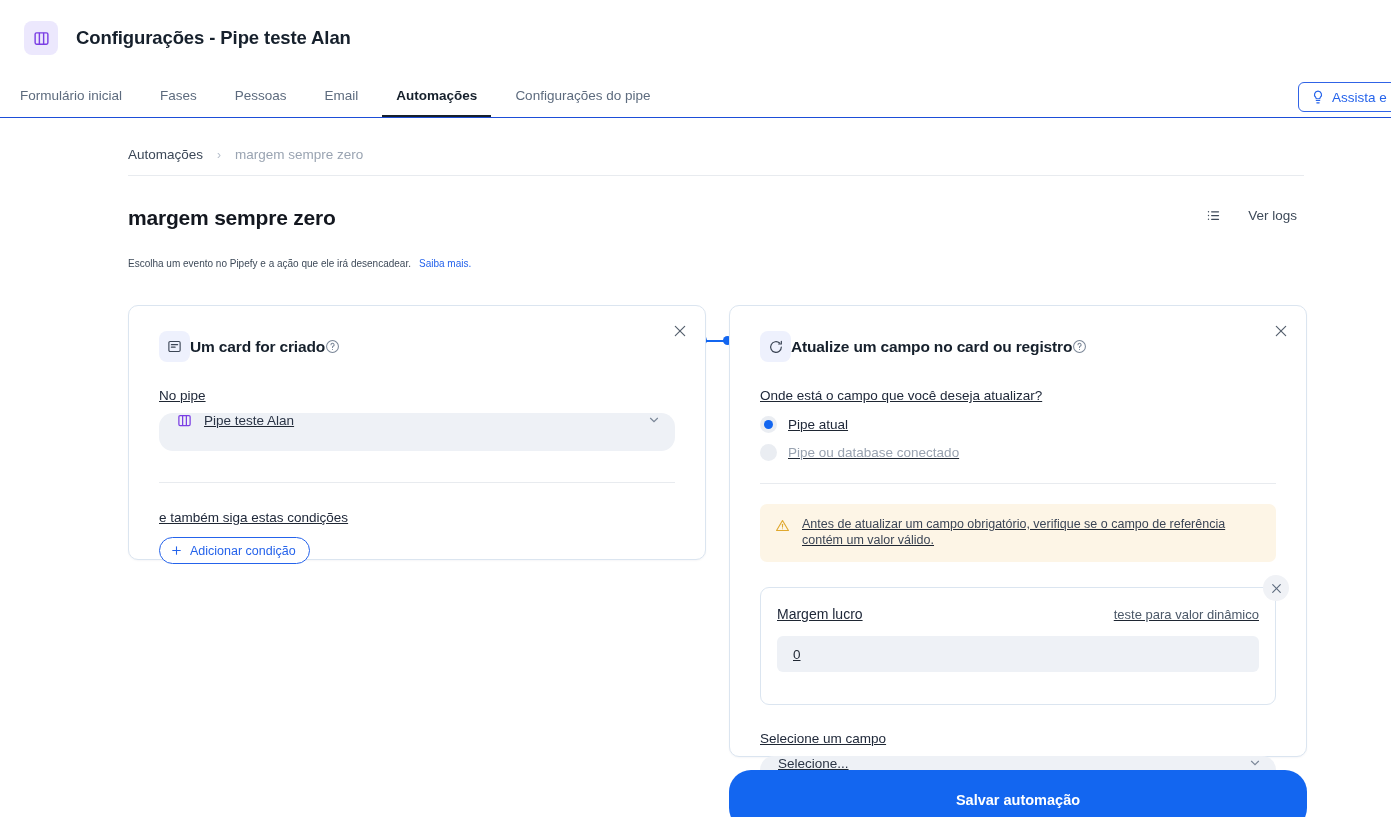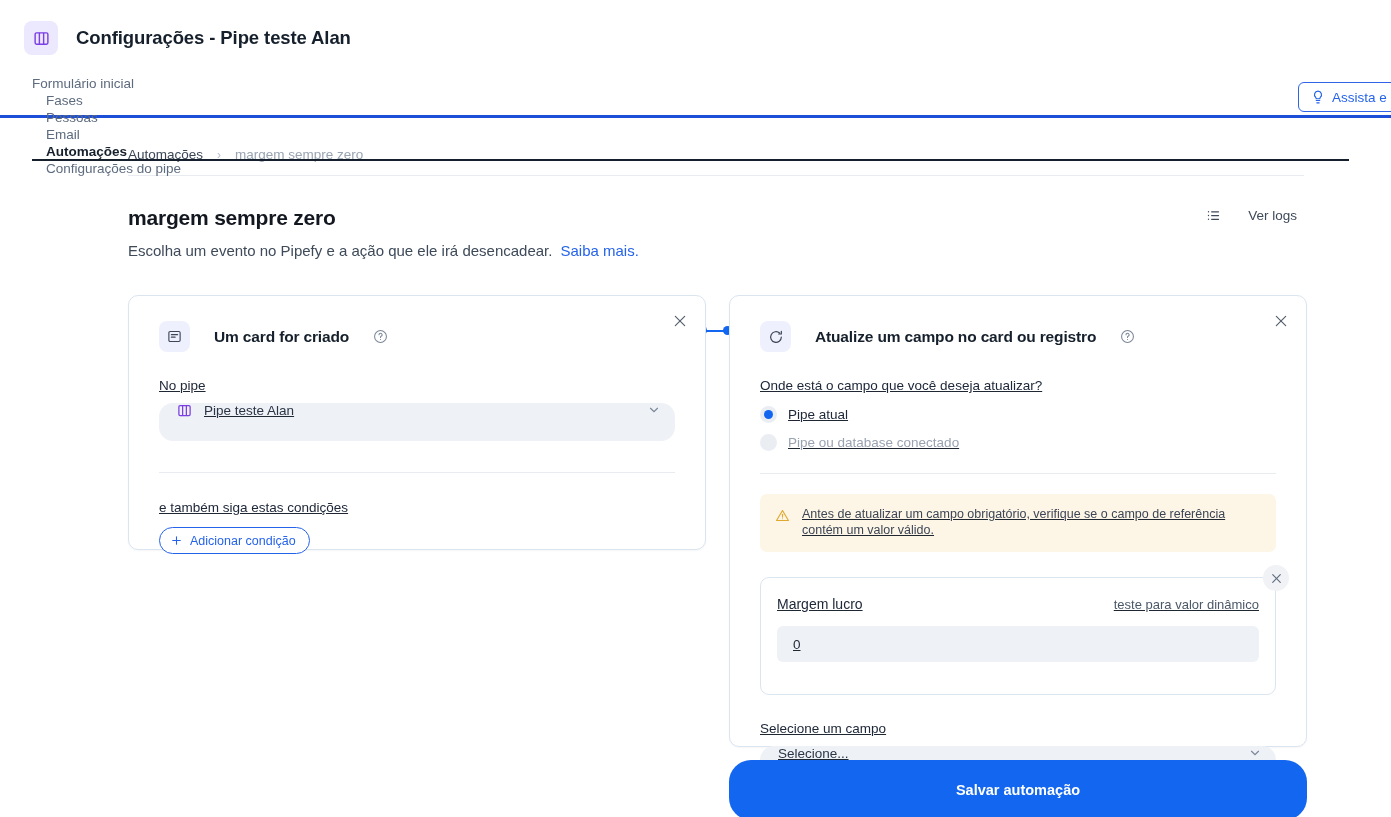--- a/index.html
+++ b/index.html
@@ -32,24 +32,23 @@
     font-weight: bold;
     letter-spacing: -0.1px;
     color: #16202c;
   }
 
   
   .tabbar {
     height: 42px;
     display: flex;
     align-items: stretch;
-    padding: 0 32px;
-    border-bottom: 3px solid #1d4ed8;
+    padding: 0 20px;
+    border-bottom: 1px solid #1d4ed8;
     position: relative;
-    flex-direction: column;
   }
   .tab {
     display: flex; align-items: center;
     padding: 0 14px;
     margin-right: 10px;
     font-size: 13.5px;
     color: #5d6b7e;
     cursor: pointer;
     border-bottom: 2.5px solid transparent;
     white-space: nowrap;
@@ -101,22 +100,22 @@
     justify-content: space-between;
     padding-top: 30px;
   }
   .page-title {
     font-size: 21px;
     font-weight: bold;
     letter-spacing: -0.2px;
     color: #13171f;
   }
   .page-sub {
-    margin-top: 12px;
-    font-size: 15px;
+    margin-top: 28px;
+    font-size: 10px;
     color: #3e4a59;
   }
   .page-sub a { color: #2563eb; text-decoration: none; margin-left: 8px; font-weight: normal; }
   .ver-logs {
     display: flex; align-items: center; gap: 27px;
     font-size: 13.5px;
     color: #3e4a59;
     cursor: pointer;
     margin-top: 2px;
     margin-right: 7px;
@@ -140,21 +139,21 @@
 
   .card-close {
     position: absolute;
     top: 14px; right: 14px;
     width: 22px; height: 22px;
     display: flex; align-items: center; justify-content: center;
     cursor: pointer;
     color: #55606e;
   }
   .card-head {
-    display: flex; align-items: center; gap: 24px;
+    display: flex; align-items: center; gap: 0;
     padding: 25px 24px 0 30px;
   }
   .card-icon {
     width: 31px; height: 31px;
     border-radius: 8px;
     background: #eef1fd;
     display: flex; align-items: center; justify-content: center;
     flex: none;
   }
   .card-head-title {

